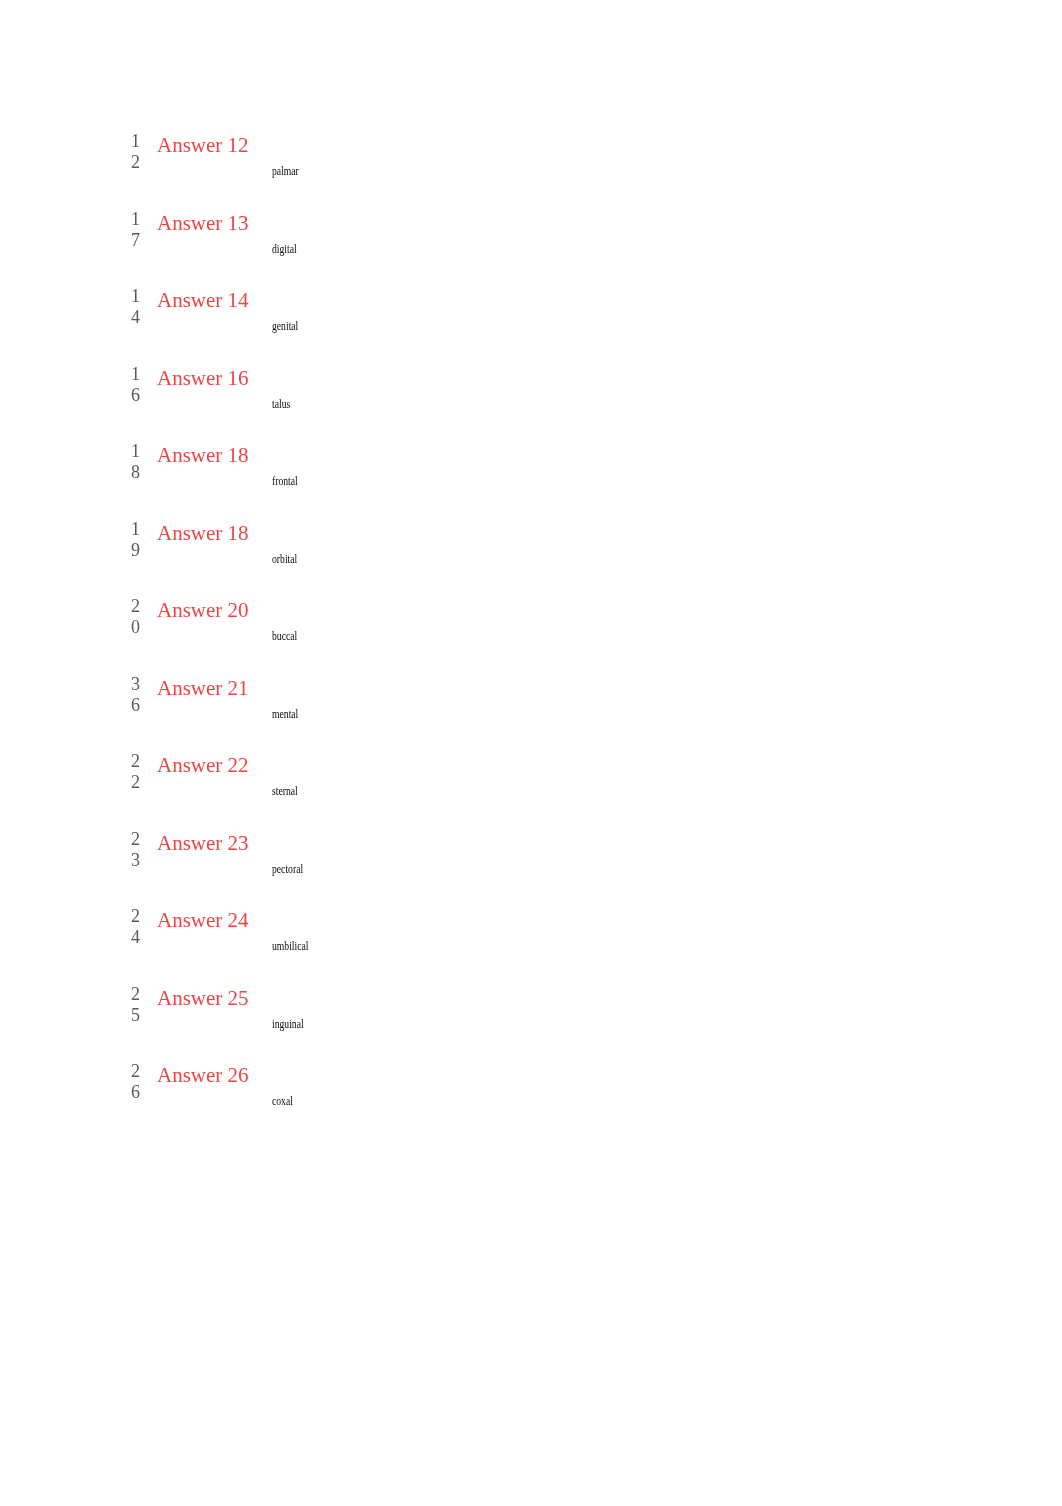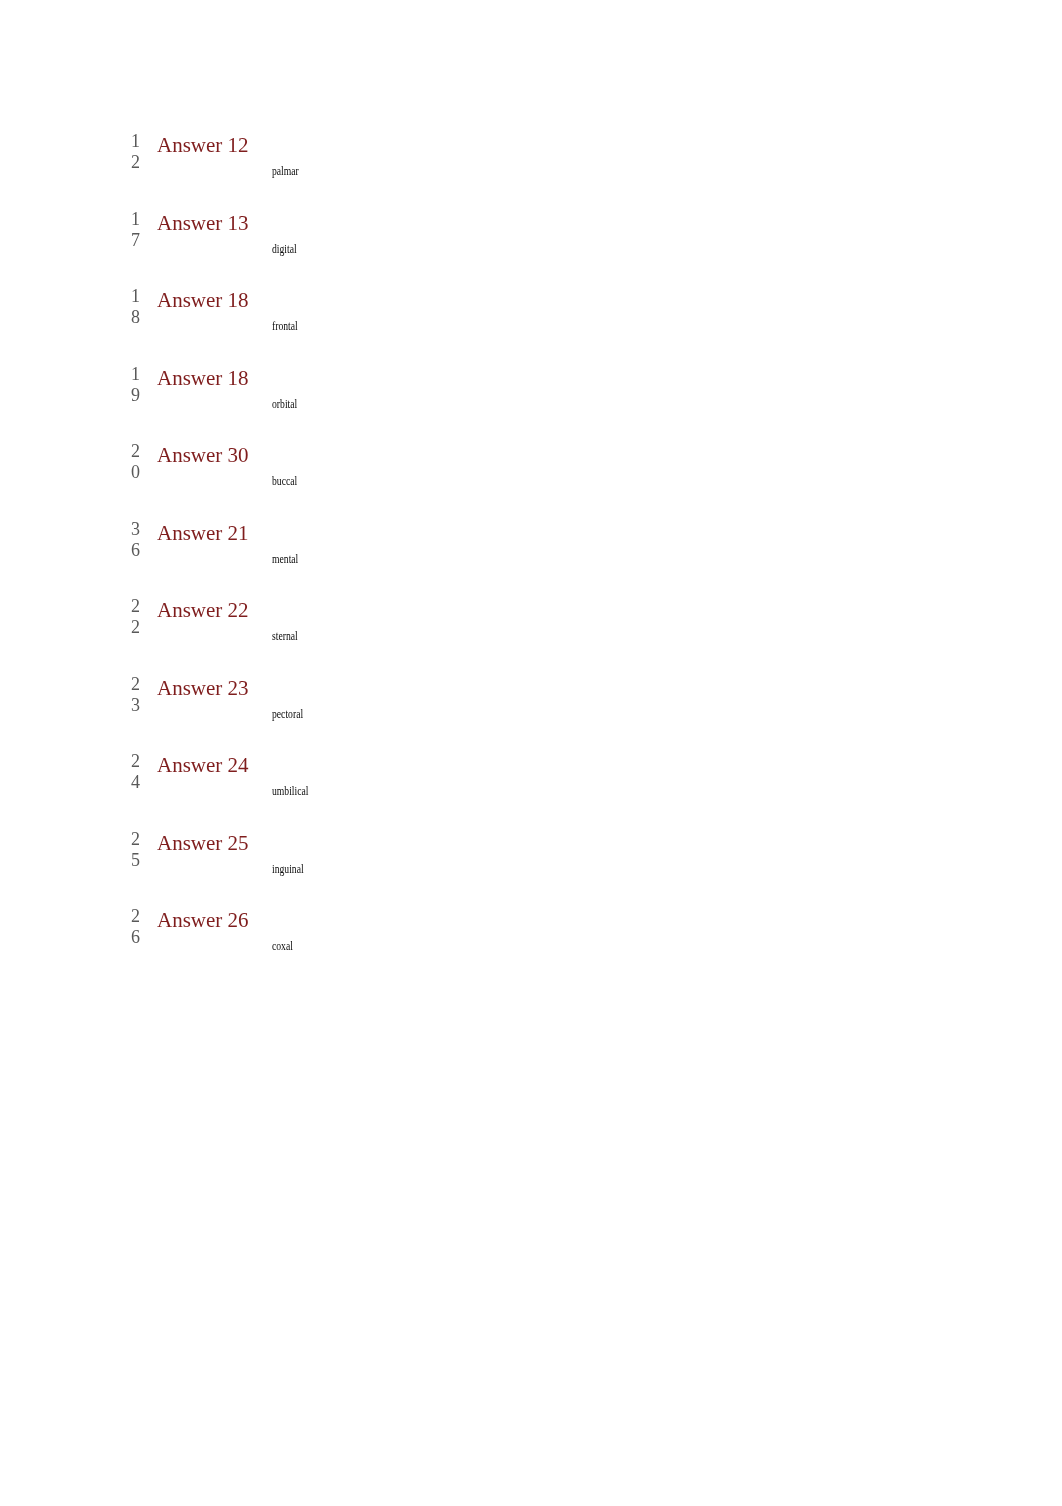--- a/index.html
+++ b/index.html
@@ -54,21 +54,21 @@
     white-space: normal;
     text-align: right;
   }
 
   .row-answer {
     position: absolute;
     left: 30px;
     top: 1px;
     font-size: 21px;
     line-height: 27px;
-    color: #7f1d1d;
+    color: #ef4444;
     white-space: nowrap;
     text-align: center;
   }
 
   .row-term {
     position: absolute;
     left: 145px;
     top: 33px;
     font-size: 11.5px;
     line-height: 14px;
@@ -87,32 +87,42 @@
         <div class="row-number">12</div>
         <div class="row-answer">Answer 12</div>
         <div class="row-term">palmar</div>
       </div>
       <div class="answer-row">
         <div class="row-number">17</div>
         <div class="row-answer">Answer 13</div>
         <div class="row-term">digital</div>
       </div>
       <div class="answer-row">
+        <div class="row-number">14</div>
+        <div class="row-answer">Answer 14</div>
+        <div class="row-term">genital</div>
+      </div>
+      <div class="answer-row">
+        <div class="row-number">16</div>
+        <div class="row-answer">Answer 16</div>
+        <div class="row-term">talus</div>
+      </div>
+      <div class="answer-row">
         <div class="row-number">18</div>
         <div class="row-answer">Answer 18</div>
         <div class="row-term">frontal</div>
       </div>
       <div class="answer-row">
         <div class="row-number">19</div>
         <div class="row-answer">Answer 18</div>
         <div class="row-term">orbital</div>
       </div>
       <div class="answer-row">
         <div class="row-number">20</div>
-        <div class="row-answer">Answer 30</div>
+        <div class="row-answer">Answer 20</div>
         <div class="row-term">buccal</div>
       </div>
       <div class="answer-row">
         <div class="row-number">36</div>
         <div class="row-answer">Answer 21</div>
         <div class="row-term">mental</div>
       </div>
       <div class="answer-row">
         <div class="row-number">22</div>
         <div class="row-answer">Answer 22</div>

